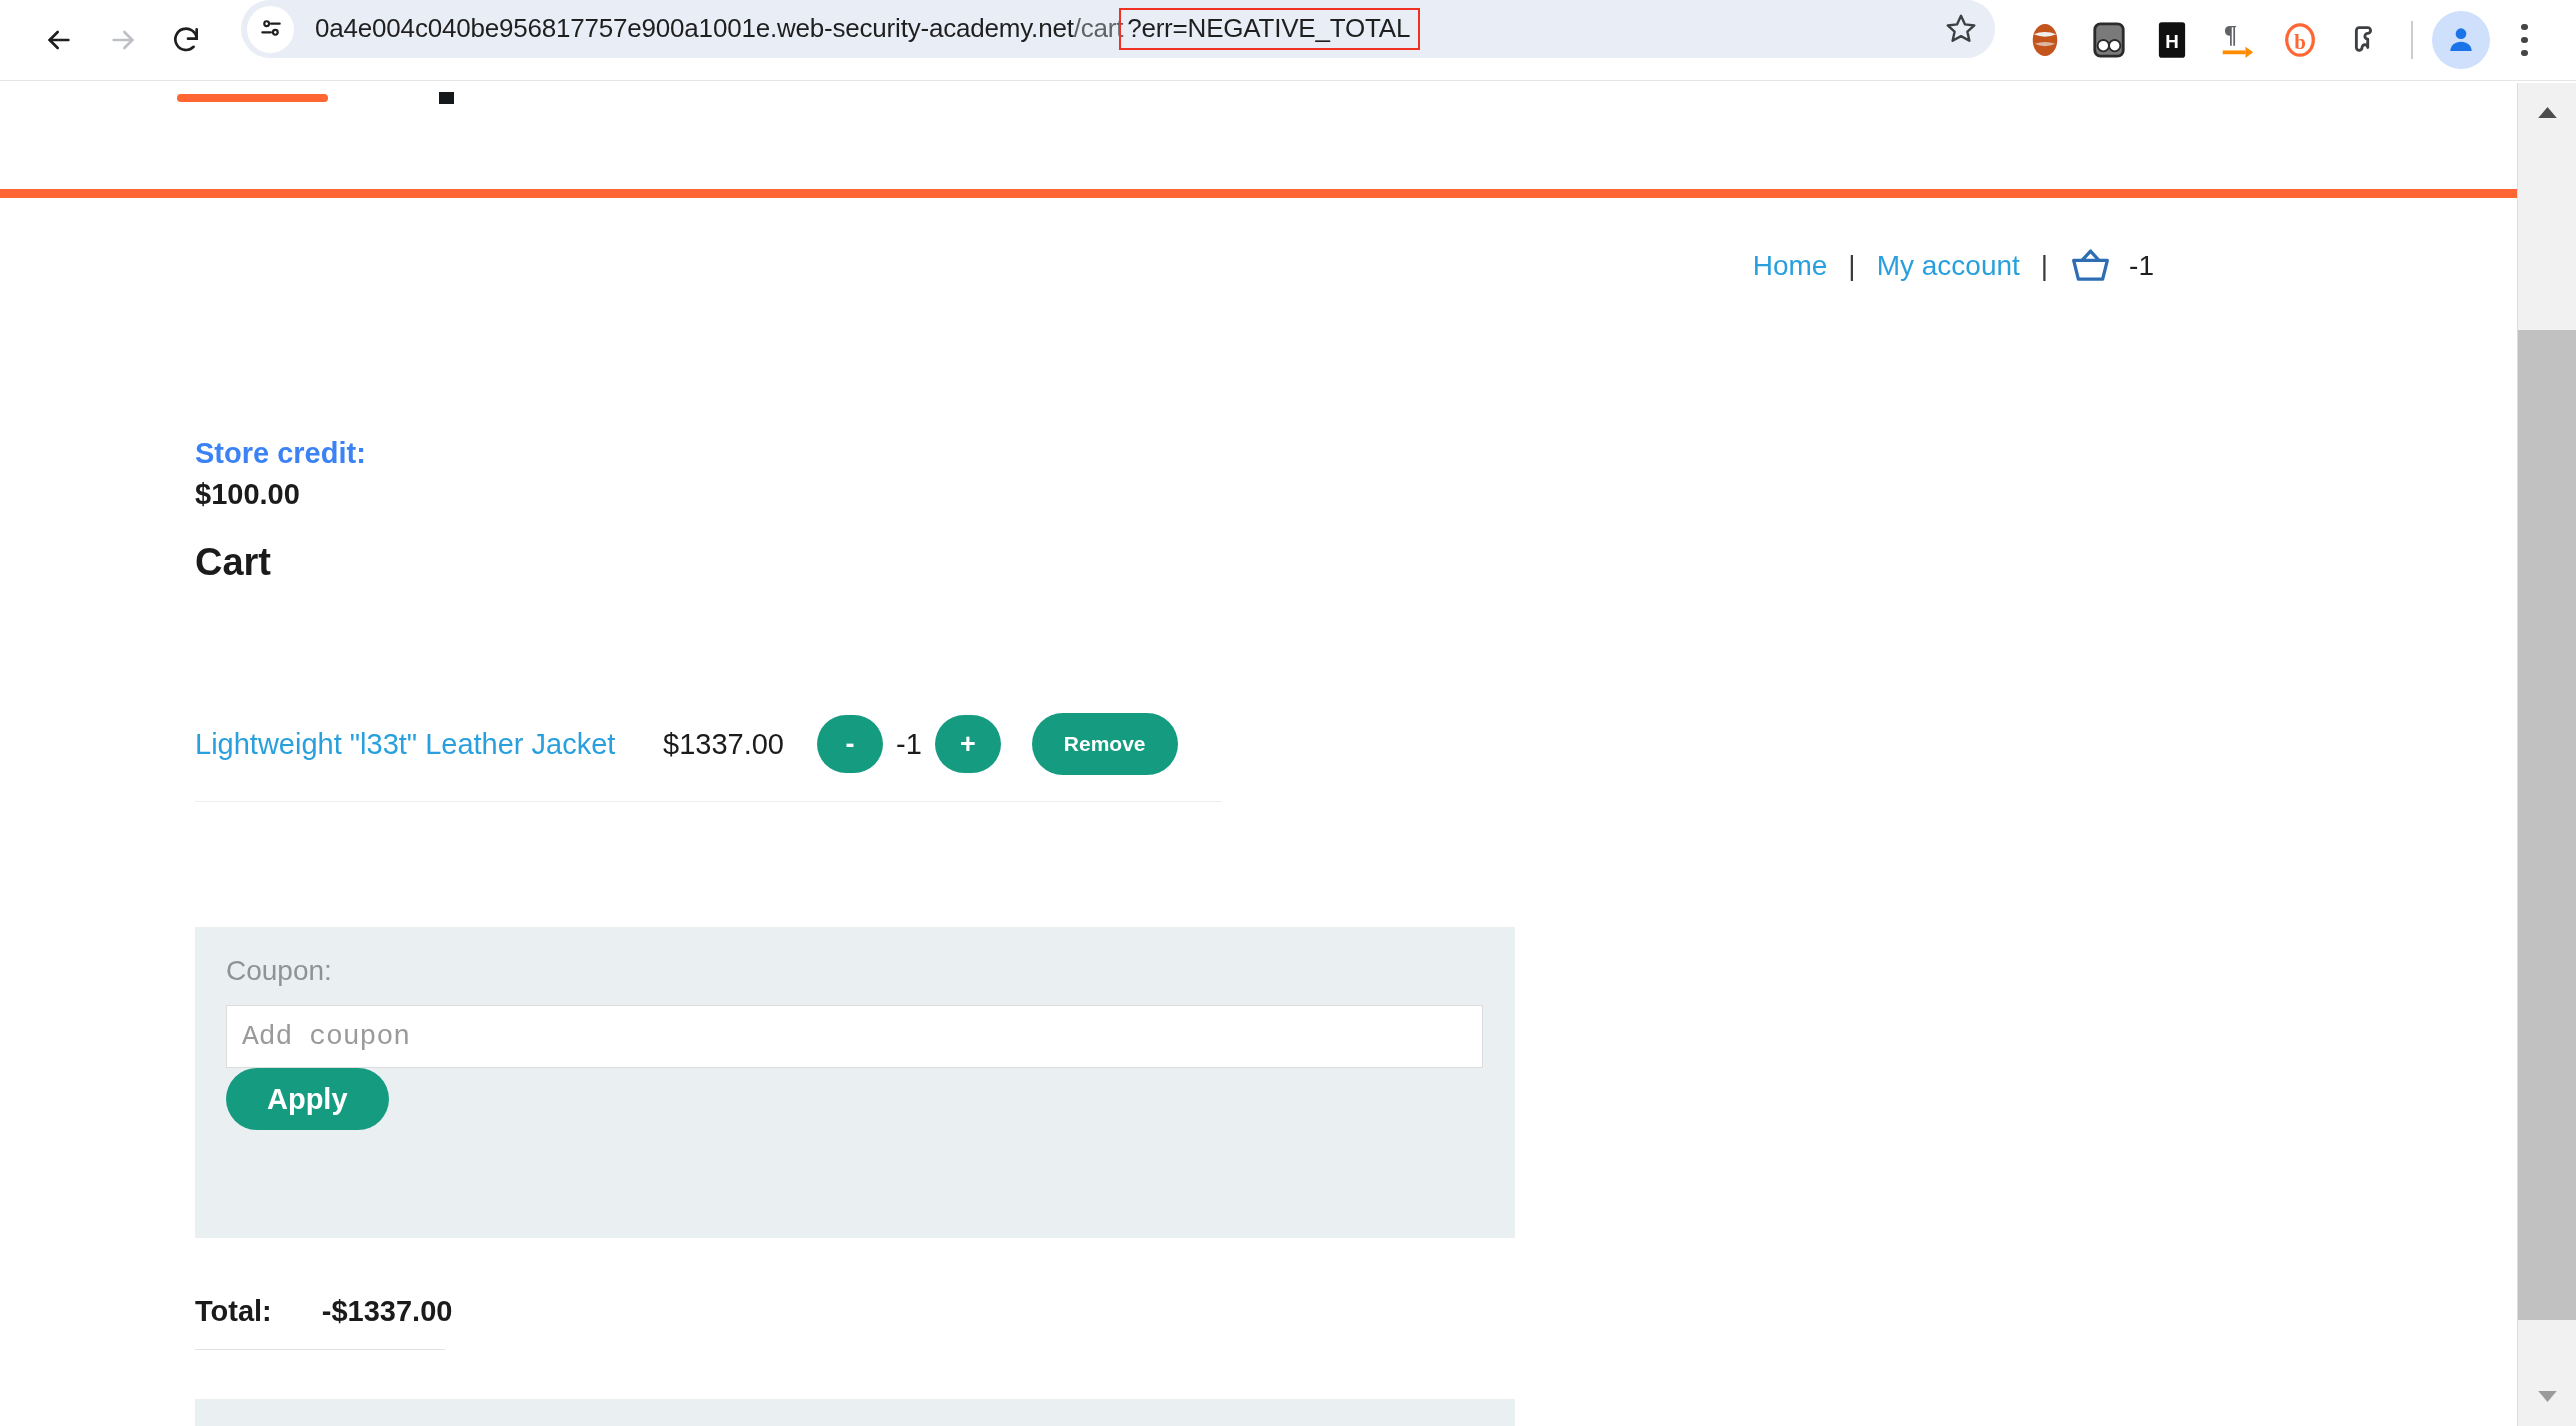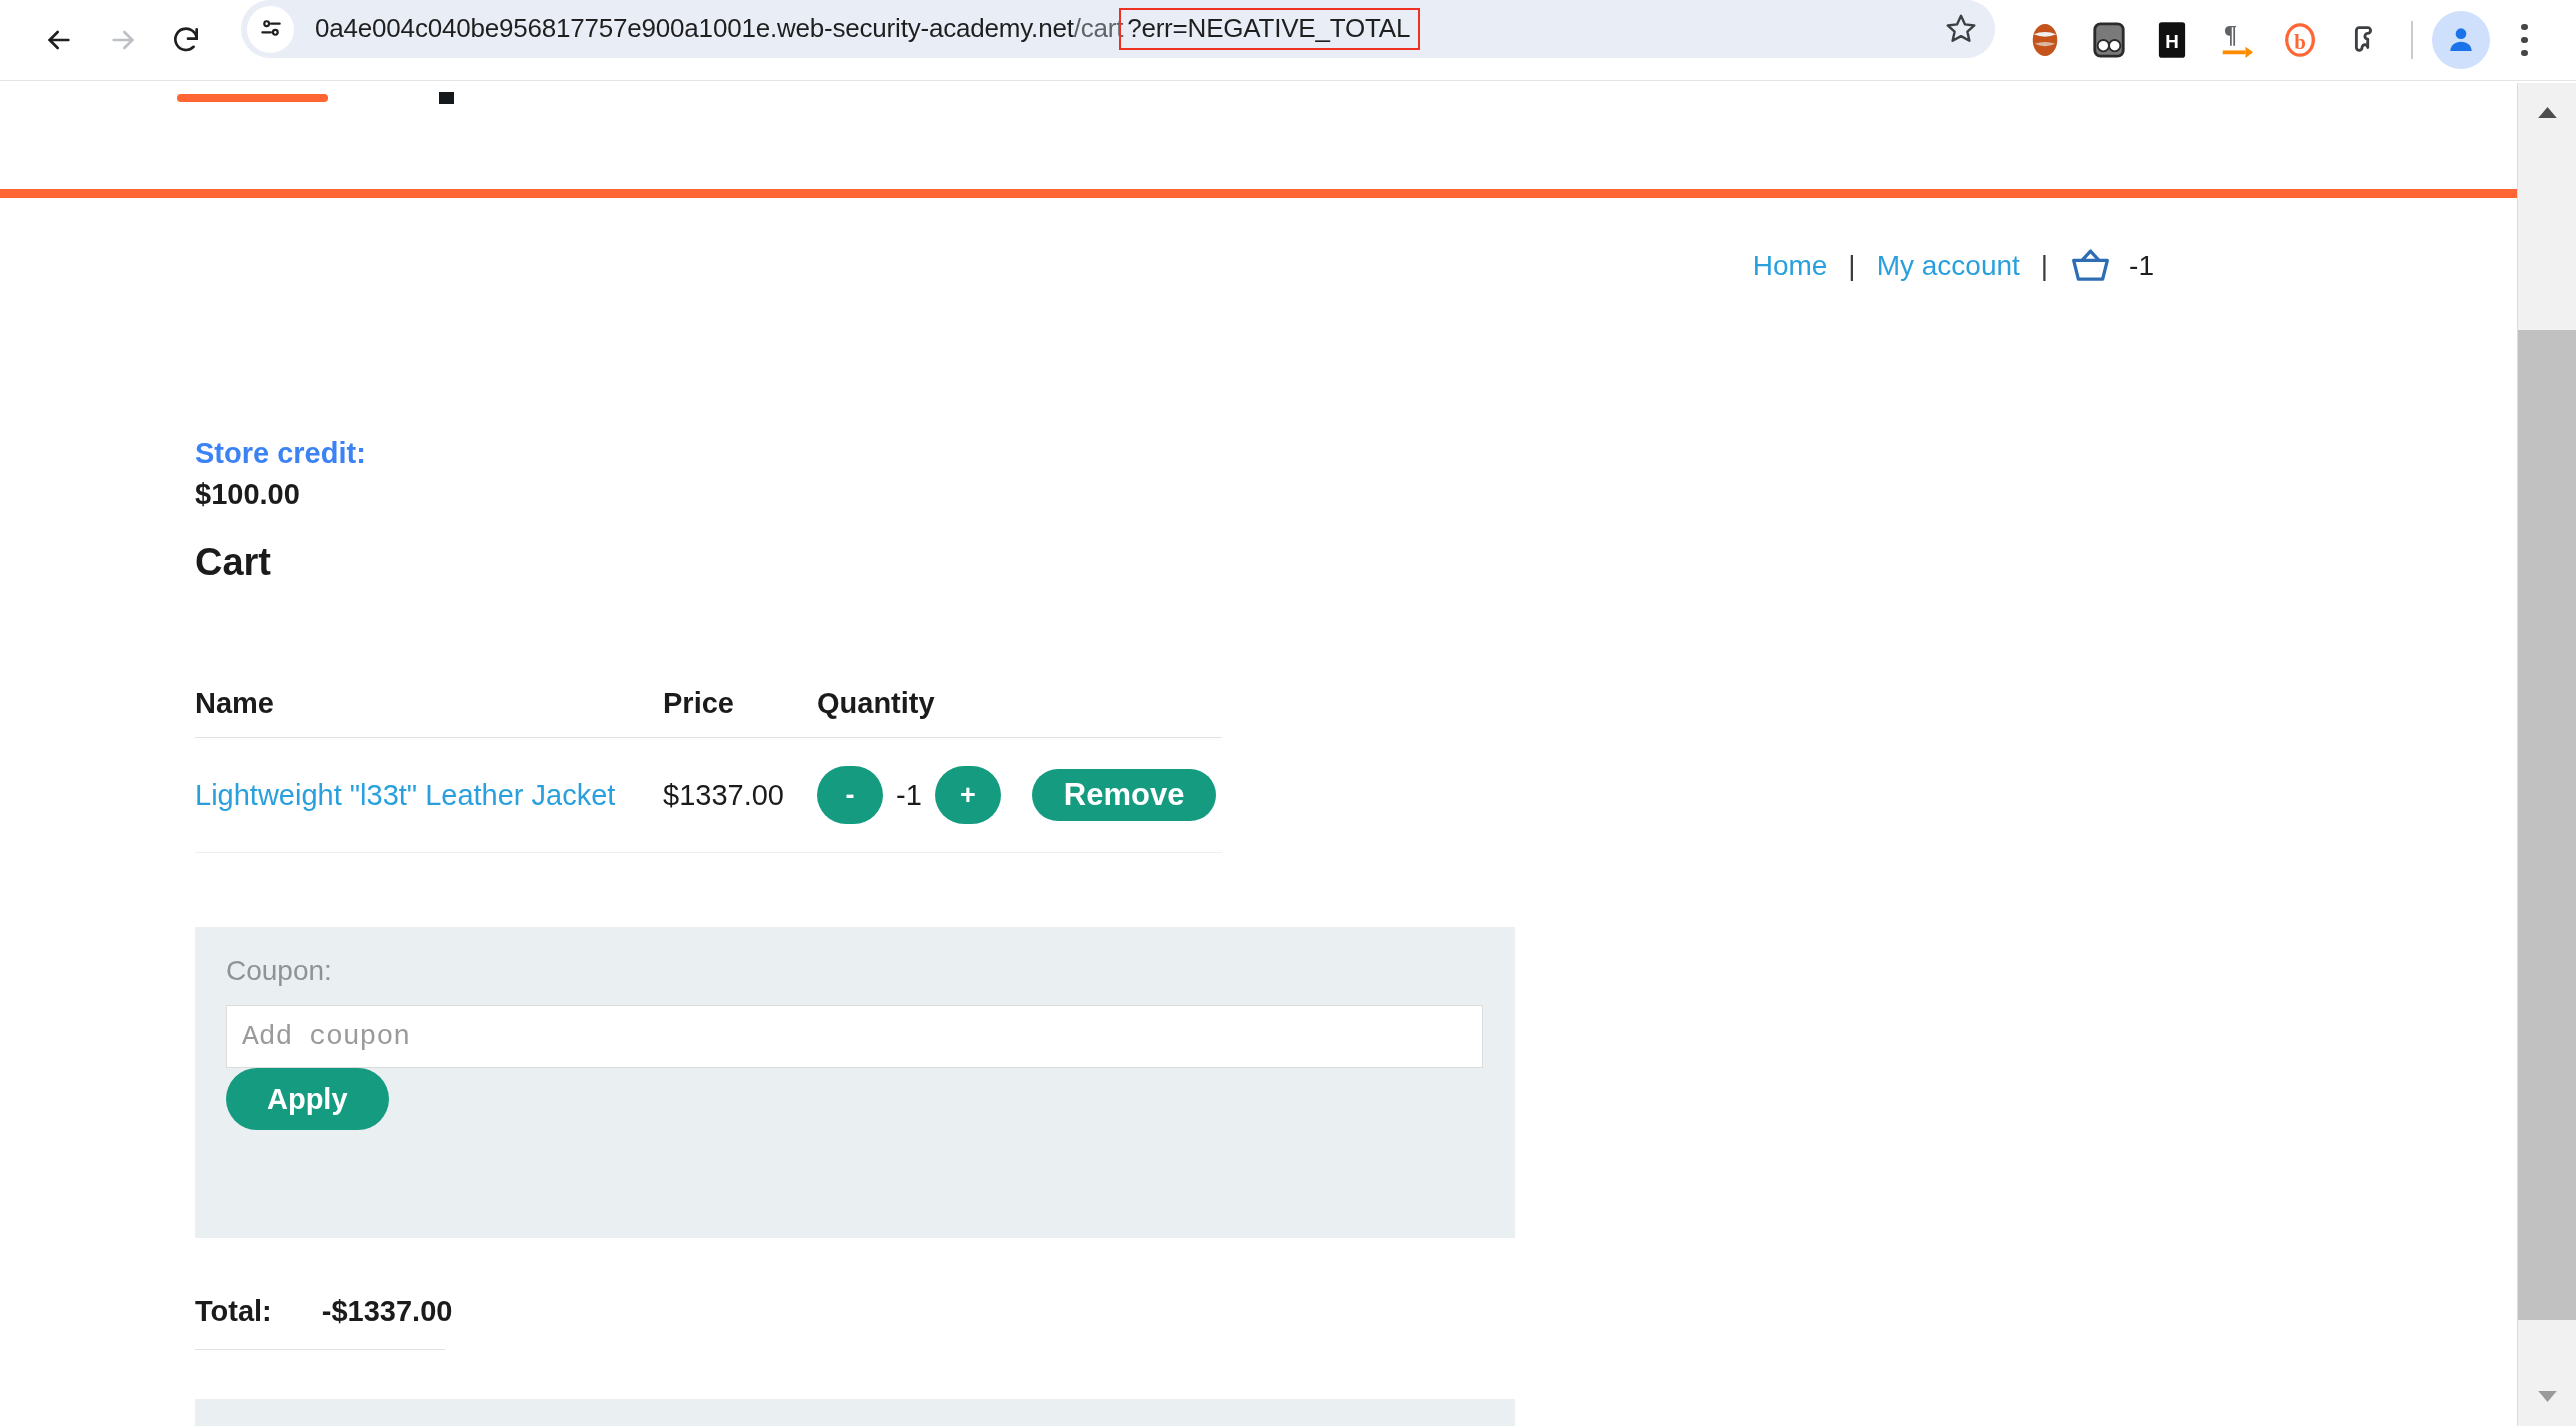--- a/index.html
+++ b/index.html
@@ -174,25 +174,25 @@
     width: 66px; height: 58px; border-radius: 29px;
     background: #159c80; color: #ffffff;
     border: none; cursor: pointer;
     font-size: 27px; font-weight: bold;
     display: flex; align-items: center; justify-content: center;
     font-family: "Liberation Sans", sans-serif;
   }
   .qty-value { font-size: 29px; color: #1b1b1b; margin: 0 13px; }
   .remove-btn {
     margin-left: 31px;
-    height: 52px; padding: 0 32px;
+    height: 62px; padding: 0 32px;
     border-radius: 31px;
     background: #159c80; color: #ffffff;
     border: none; cursor: pointer;
-    font-size: 31px; font-weight: bold;
+    font-size: 21px; font-weight: bold;
     font-family: "Liberation Sans", sans-serif;
   }
 
   
   .coupon-panel {
     position: absolute; left: 195px; top: 730px;
     width: 1320px; height: 311px;
     background: #eaeff1;
     padding: 28px 31px;
   }
@@ -394,25 +394,20 @@
       <span class="cart-count">-1</span>
     </div>
 
     <div class="store-credit-label">Store credit:</div>
     <div class="store-credit-value">$100.00</div>
 
     <div class="cart-heading">Cart</div>
 
 
     <div class="cart-table">
-      <div class="cart-thead">
-        <div class="th th-name">Name</div>
-        <div class="th th-price">Price</div>
-        <div class="th th-qty">Quantity</div>
-      </div>
       <div class="cart-row">
         <div class="td-name">
           <a href="#">Lightweight "l33t" Leather Jacket</a>
         </div>
         <div class="td-price">$1337.00</div>
         <div class="td-qty">
           <button class="qty-btn">-</button>
           <span class="qty-value">-1</span>
           <button class="qty-btn">+</button>
           <button class="remove-btn">Remove</button>

